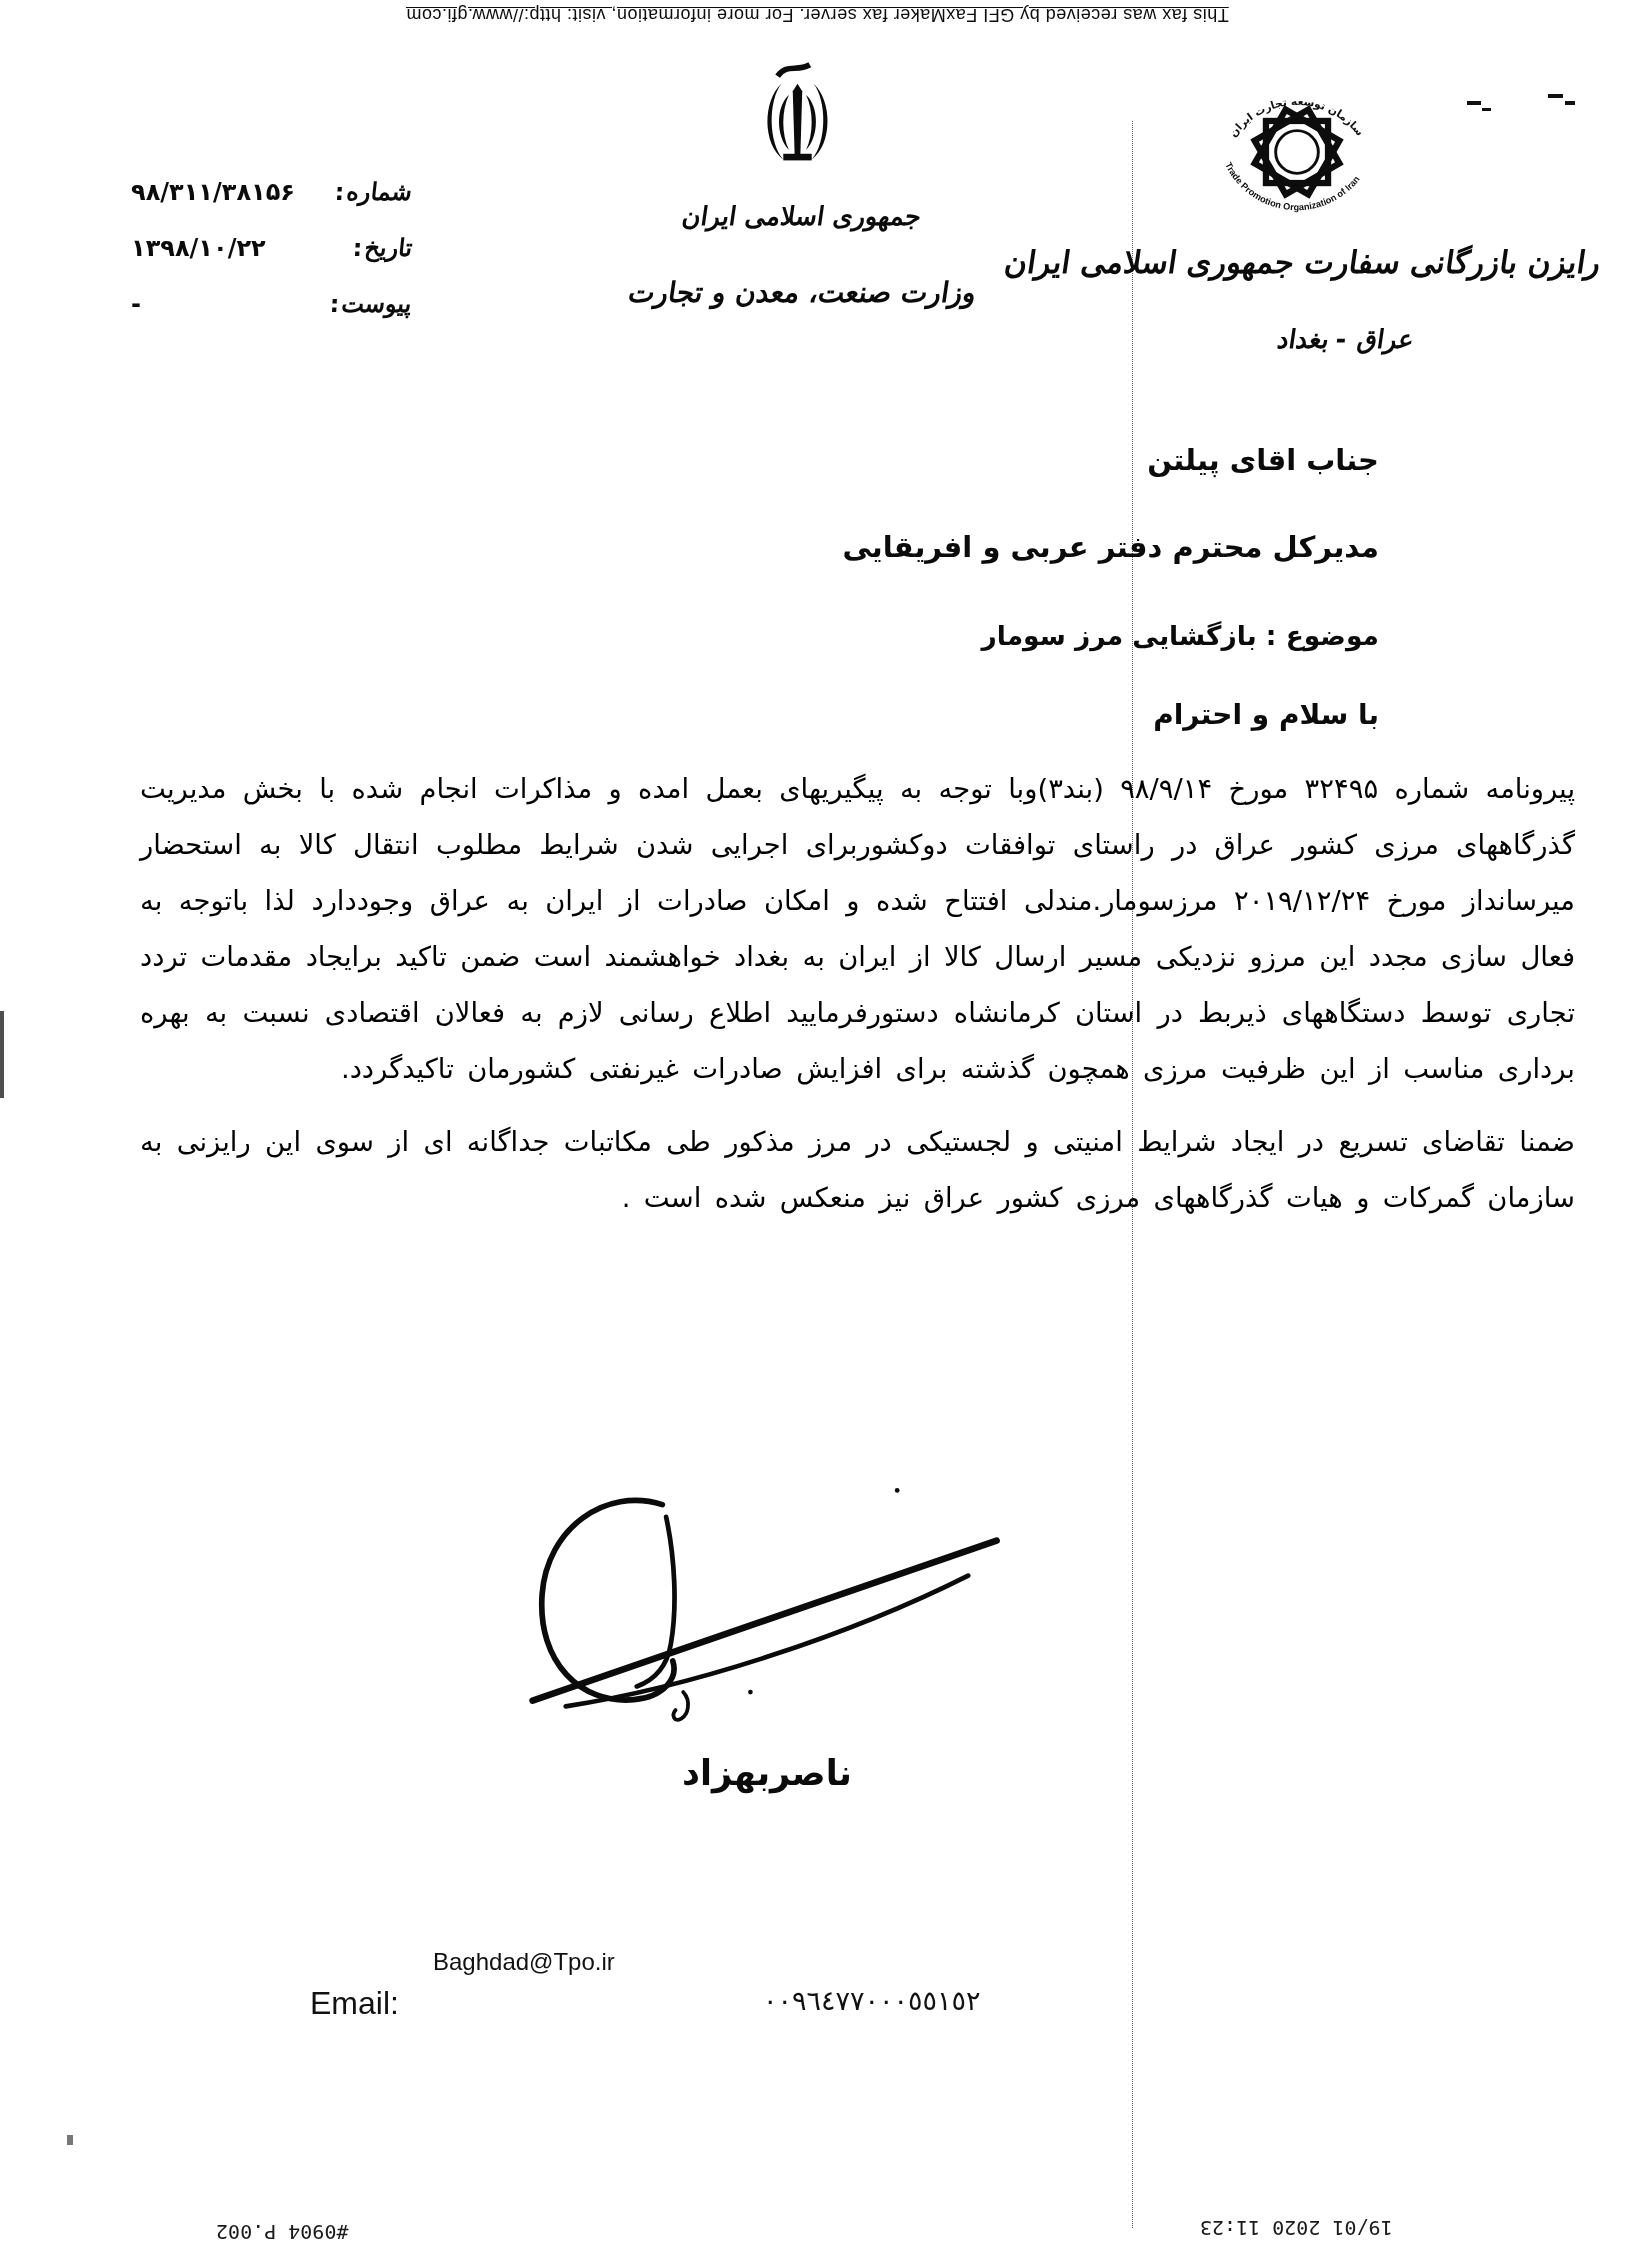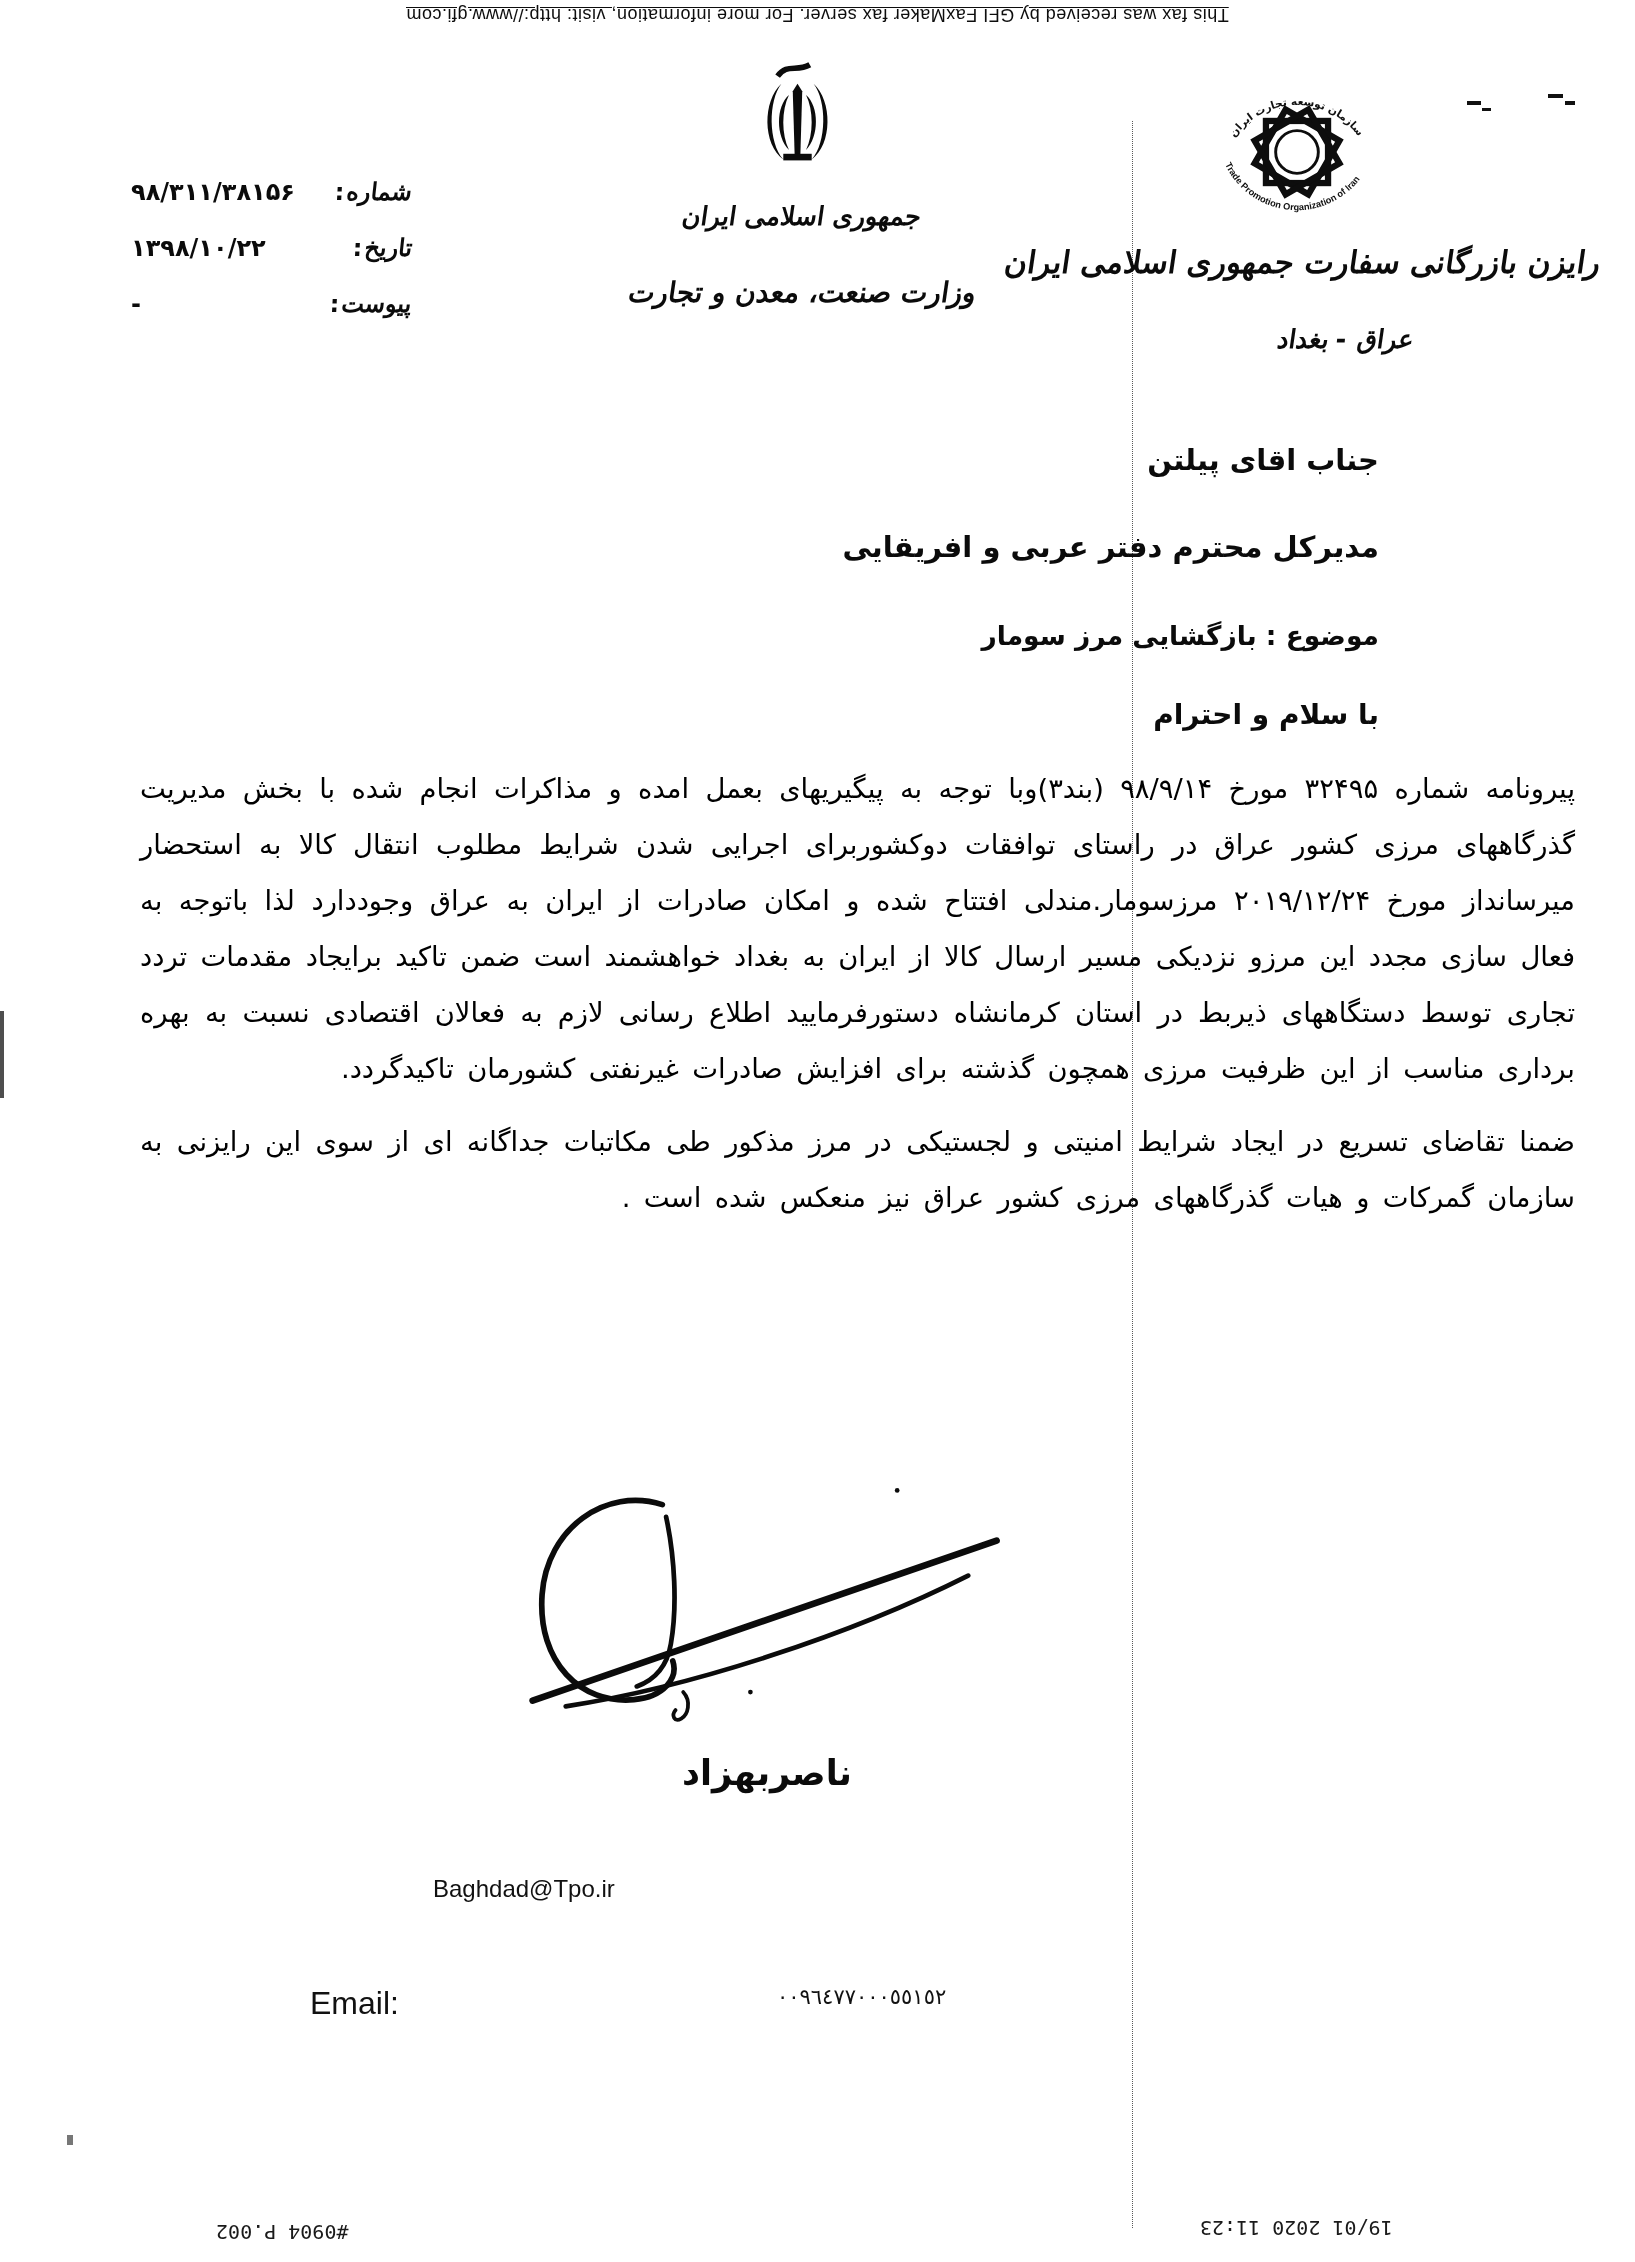--- a/index.html
+++ b/index.html
@@ -34,22 +34,22 @@
   .h2 { top:530px; font-size:29px; }
   .hsub { top:620px; font-size:26.5px; }
   .hsal { top:698px; font-size:28px; }
   
   .body { left:140px; top:761px; width:1435px; direction:rtl; text-align:justify; text-align-last:right; font-size:27.4px; line-height:56px; word-spacing:4.7px; color:#000; }
   .body p + p { margin-top:17px; }
   
   .sig-name { left:644px; top:1753px; width:246px; text-align:center; font-weight:bold; font-size:35px; direction:rtl; }
   
   .email-label { left:310px; top:1985px; font-family:"Liberation Sans", sans-serif; font-size:32px; color:#111; }
-  .email-value { left:433px; top:1875px; font-family:"Liberation Sans", sans-serif; font-size:24px; color:#111; }
-  .phone { left:763px; top:1985px; font-size:21px; letter-spacing:2.8px; direction:ltr; color:#111;margin-left:14px; }
+  .email-value { left:433px; top:1948px; font-family:"Liberation Sans", sans-serif; font-size:24px; color:#111; }
+  .phone { left:763px; top:1985px; font-size:27px; letter-spacing:2.8px; direction:ltr; color:#111; }
   .speck { background:#111; }
   svg { display:block; }
 </style>
 </head>
 <body>
 
 <div class="page">
 
   <div class="abs faxline fax-top">
     <span>This fax was received by GFI FaxMaker fax server. For more information, visit: http://www.gfi.com</span>

